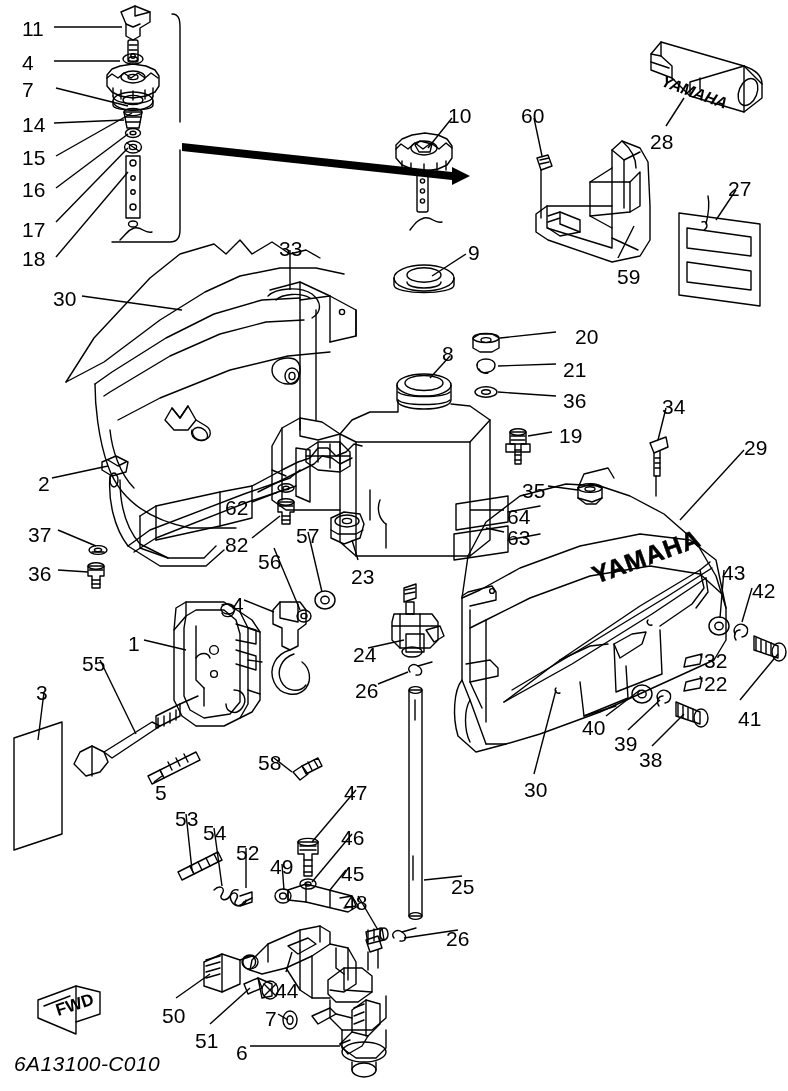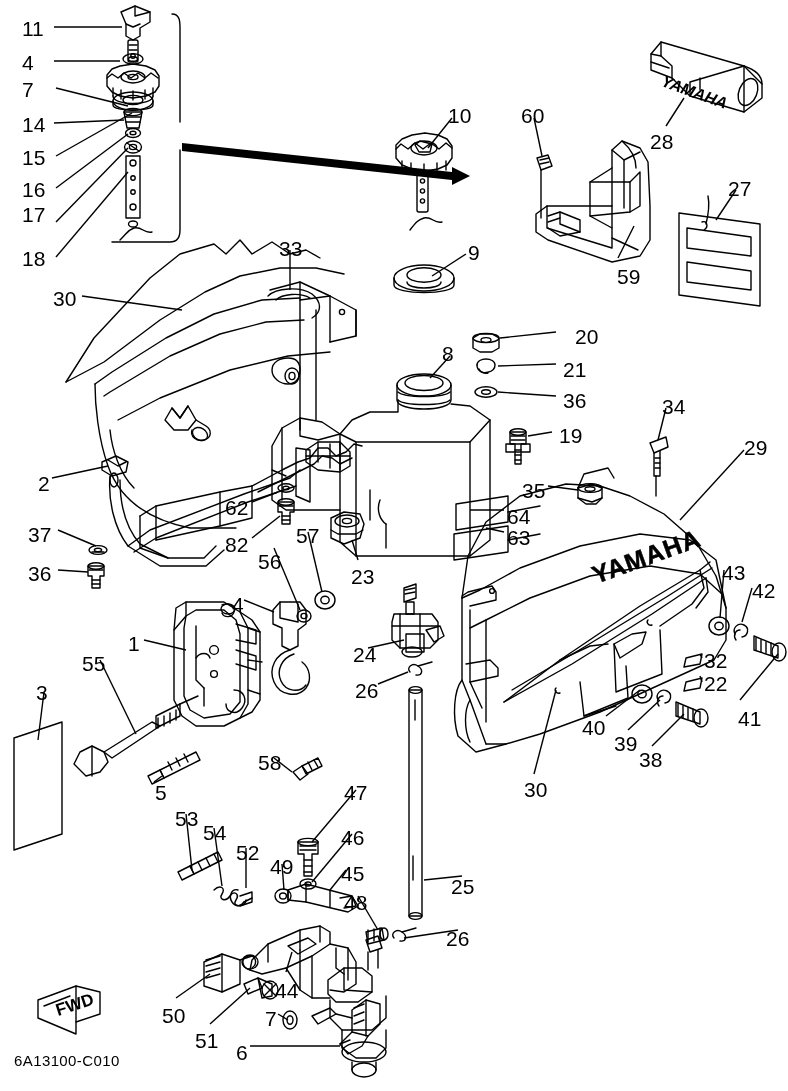--- a/index.html
+++ b/index.html
@@ -3,21 +3,21 @@
 <meta charset="utf-8">
 <style>
   html,body{margin:0;padding:0;background:#ffffff;}
   body{width:788px;height:1091px;position:relative;overflow:hidden;
        font-family:"Liberation Sans", sans-serif;color:#000;}
   #sheet{position:absolute;left:0;top:0;width:788px;height:1091px;background:#fff;}
   svg#art{position:absolute;left:0;top:0;width:788px;height:1091px;}
   .cal{position:absolute;font-size:21px;font-weight:400;line-height:1;
        letter-spacing:0px;color:#000;white-space:nowrap;
        font-family:"Liberation Sans", sans-serif;}
-  #partno{position:absolute;left:14px;top:1052px;font-size:15px;letter-spacing:.4px;}
+  #partno{position:absolute;left:14px;top:1052px;font-size:21px;letter-spacing:.4px;font-style:italic;}
 </style>
 </head>
 <body>
 
 <div id="sheet">
 
   <svg id="art" viewBox="0 0 788 1091">
     <g fill="none" stroke="#000" stroke-width="1.4" stroke-linecap="round" stroke-linejoin="round">
 
       <g>
@@ -560,21 +560,21 @@
       <path d="M250 1046 L340 1046"></path>
     </g>
   </svg>
 
   <div class="cal" style="left:22px;top:18px">11</div>
   <div class="cal" style="left:22px;top:52px">4</div>
   <div class="cal" style="left:22px;top:79px">7</div>
   <div class="cal" style="left:22px;top:114px">14</div>
   <div class="cal" style="left:22px;top:147px">15</div>
   <div class="cal" style="left:22px;top:179px">16</div>
-  <div class="cal" style="left:22px;top:204px">17</div>
+  <div class="cal" style="left:22px;top:219px">17</div>
   <div class="cal" style="left:22px;top:248px">18</div>
   <div class="cal" style="left:53px;top:288px">30</div>
   <div class="cal" style="left:279px;top:238px">33</div>
   <div class="cal" style="left:448px;top:105px">10</div>
   <div class="cal" style="left:521px;top:105px">60</div>
   <div class="cal" style="left:617px;top:266px">59</div>
   <div class="cal" style="left:650px;top:131px">28</div>
   <div class="cal" style="left:728px;top:178px">27</div>
   <div class="cal" style="left:468px;top:242px">9</div>
   <div class="cal" style="left:442px;top:343px">8</div>

